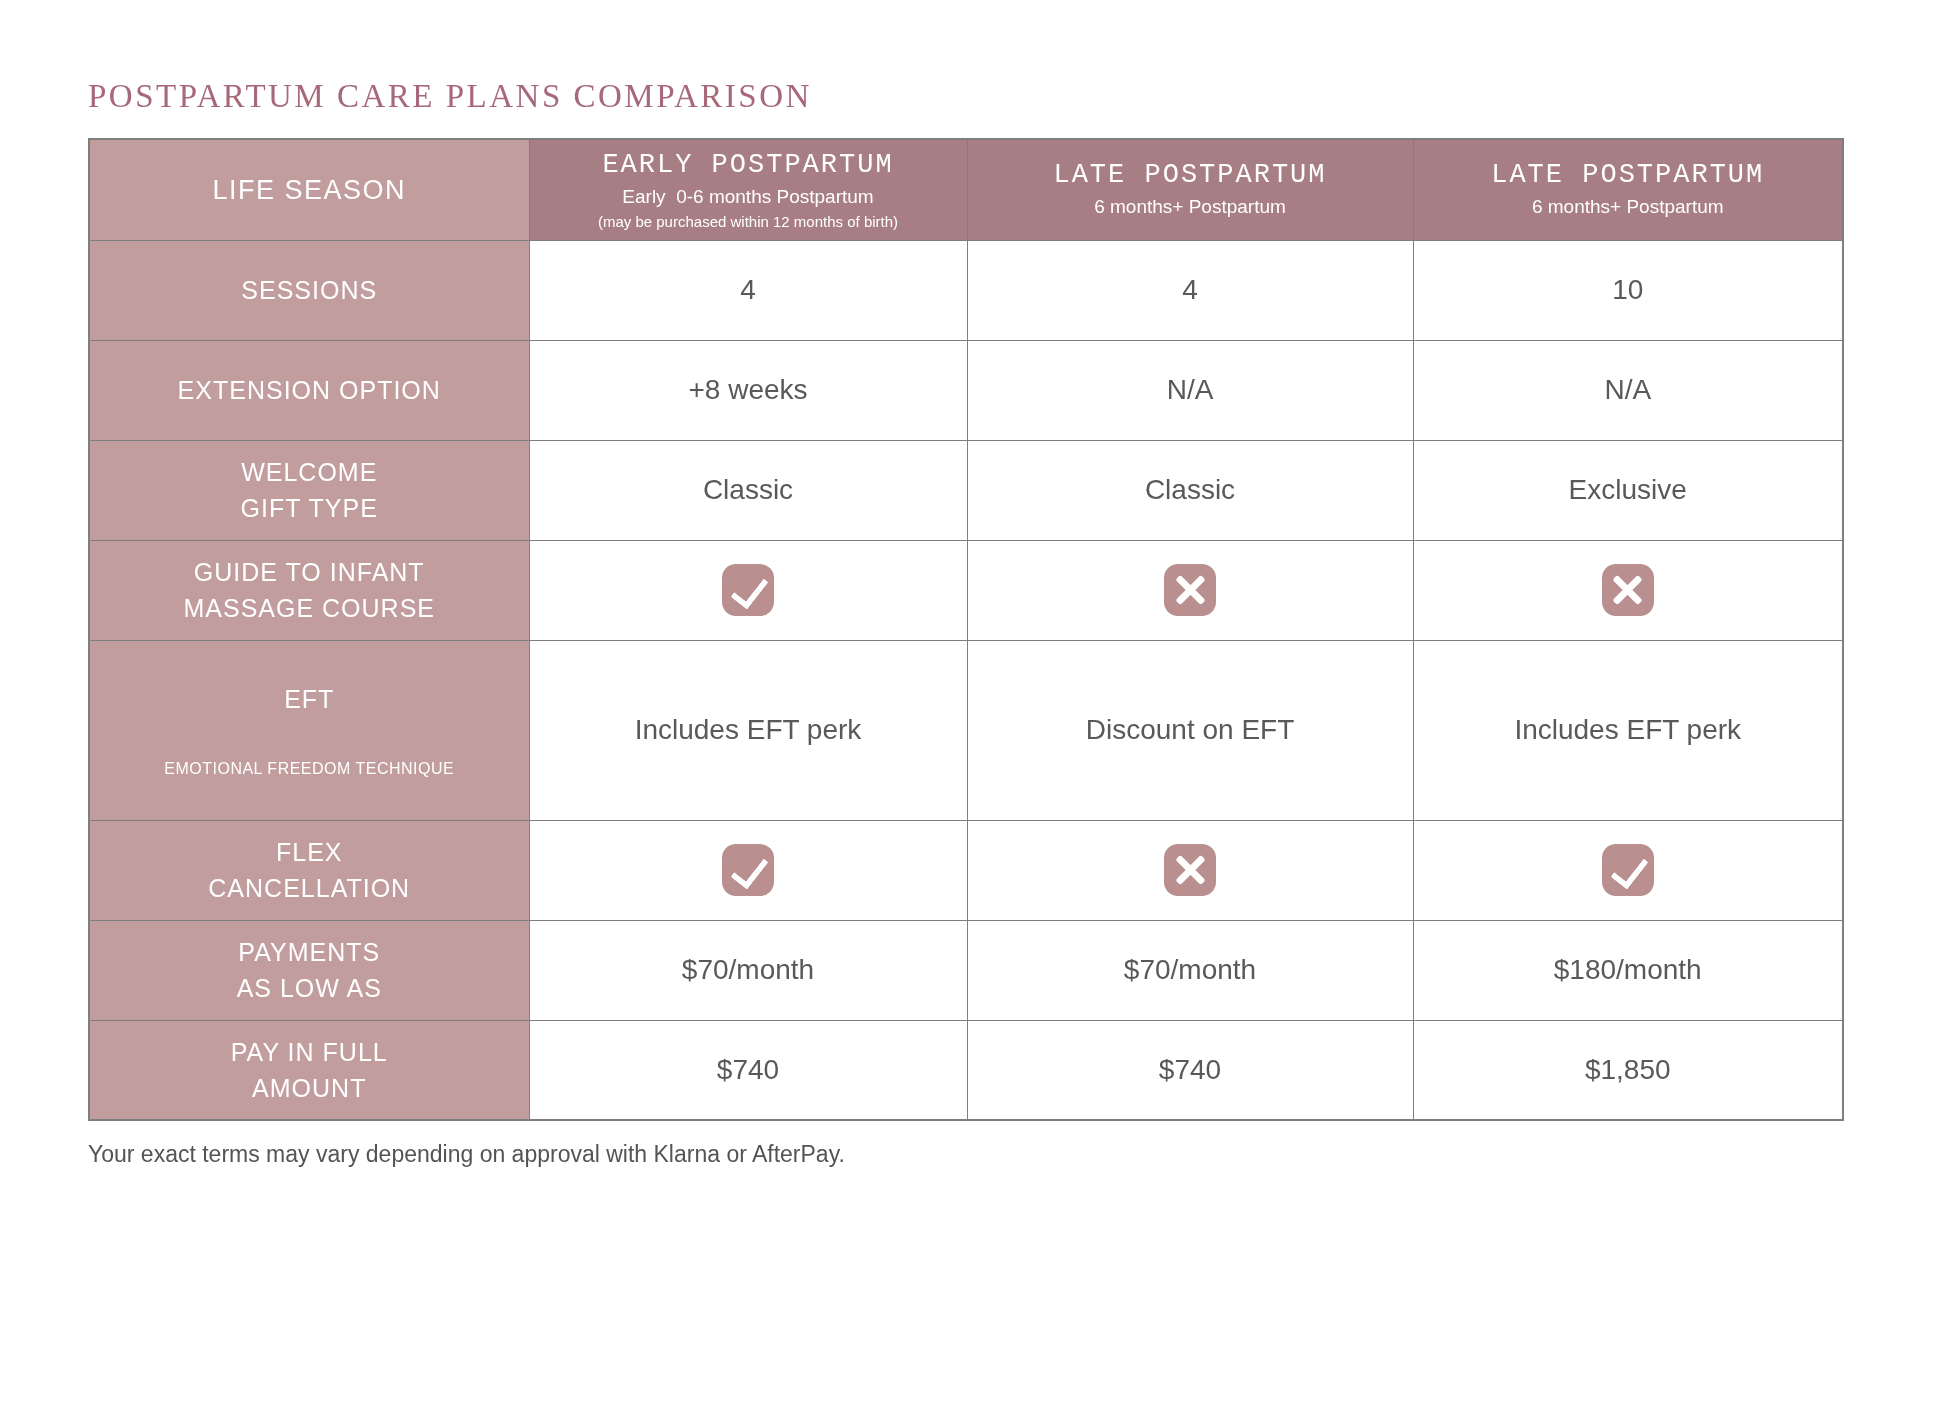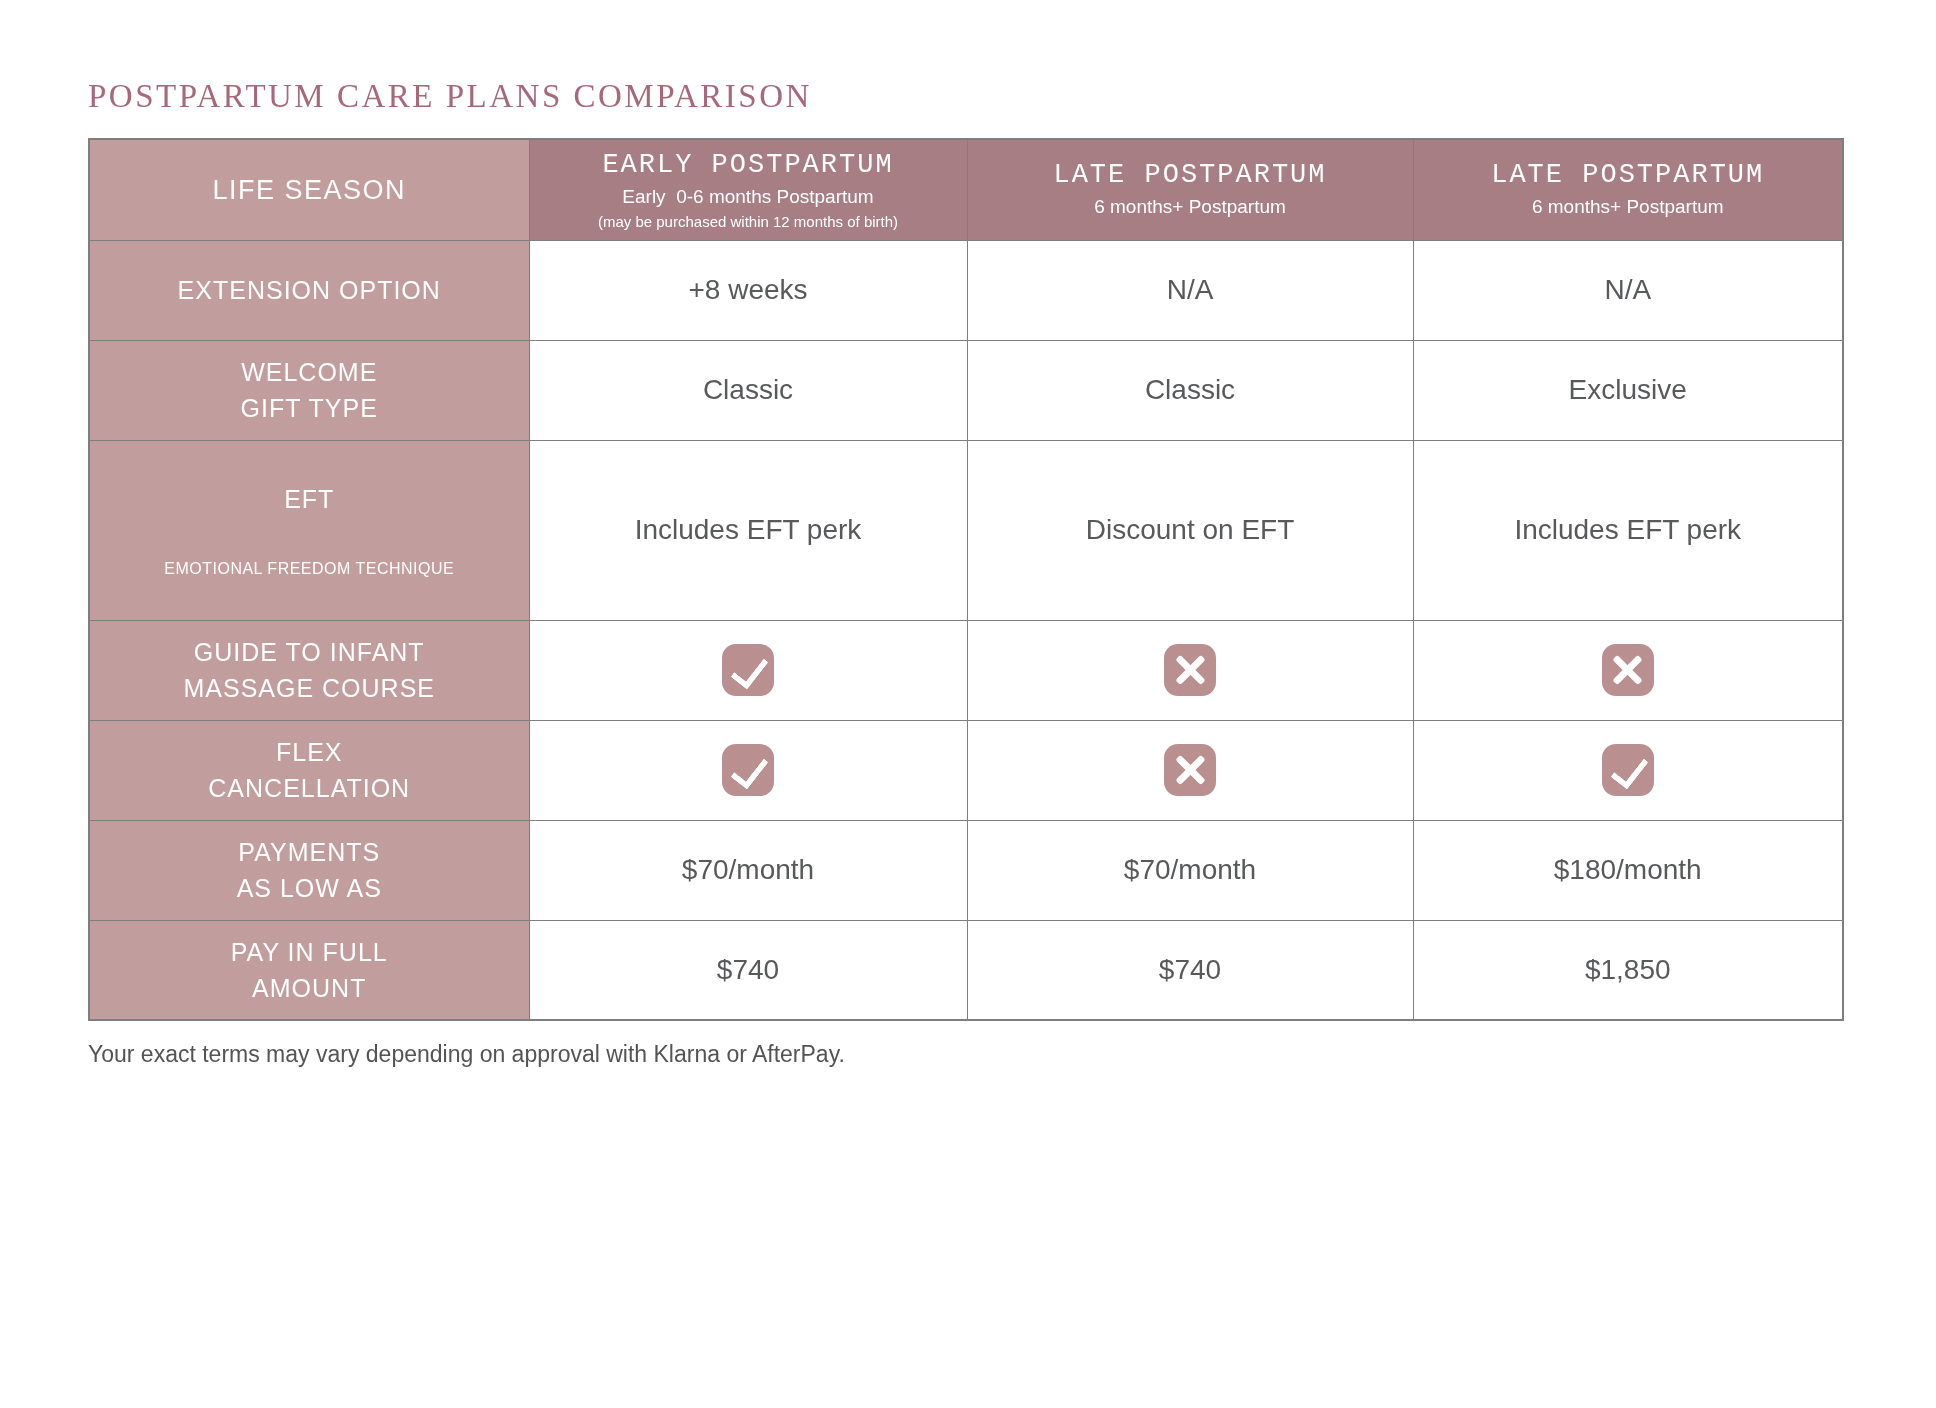--- a/index.html
+++ b/index.html
@@ -161,56 +161,62 @@
         <div class="season-note"></div>
       </td>
       <td class="season">
         <div class="season-title">LATE POSTPARTUM</div>
         <div class="season-sub">6 months+ Postpartum</div>
         <div class="season-note"></div>
       </td>
     </tr>
 
 
+    <tr class="drow">
+      <td class="lbl">SESSIONS</td>
+      <td class="val">4</td>
+      <td class="val">4</td>
+      <td class="val">10</td>
+    </tr>
 
 
     <tr class="drow">
       <td class="lbl">EXTENSION OPTION</td>
       <td class="val">+8 weeks</td>
       <td class="val">N/A</td>
       <td class="val">N/A</td>
     </tr>
 
     <tr class="drow">
       <td class="lbl">WELCOME
 GIFT TYPE</td>
       <td class="val">Classic</td>
       <td class="val">Classic</td>
       <td class="val">Exclusive</td>
     </tr>
 
     <tr class="drow">
-      <td class="lbl">
-        <div class="lbl-main">EFT</div>
-        <div class="lbl-sub">EMOTIONAL FREEDOM TECHNIQUE</div>
-      </td>
-      <td class="val">Includes EFT perk</td>
-      <td class="val">Discount on EFT</td>
-      <td class="val">Includes EFT perk</td>
-    </tr>
-
-    <tr class="drow">
       <td class="lbl">GUIDE TO INFANT
 MASSAGE COURSE</td>
       <td class="val"><span class="mark check"></span></td>
       <td class="val"><span class="mark cross"></span></td>
       <td class="val"><span class="mark cross"></span></td>
     </tr>
 
     <tr class="drow">
+      <td class="lbl">
+        <div class="lbl-main">EFT</div>
+        <div class="lbl-sub">EMOTIONAL FREEDOM TECHNIQUE</div>
+      </td>
+      <td class="val">Includes EFT perk</td>
+      <td class="val">Discount on EFT</td>
+      <td class="val">Includes EFT perk</td>
+    </tr>
+
+    <tr class="drow">
       <td class="lbl">FLEX
 CANCELLATION</td>
       <td class="val"><span class="mark check"></span></td>
       <td class="val"><span class="mark cross"></span></td>
       <td class="val"><span class="mark check"></span></td>
     </tr>
 
     <tr class="drow">
       <td class="lbl">PAYMENTS
 AS LOW AS</td>

